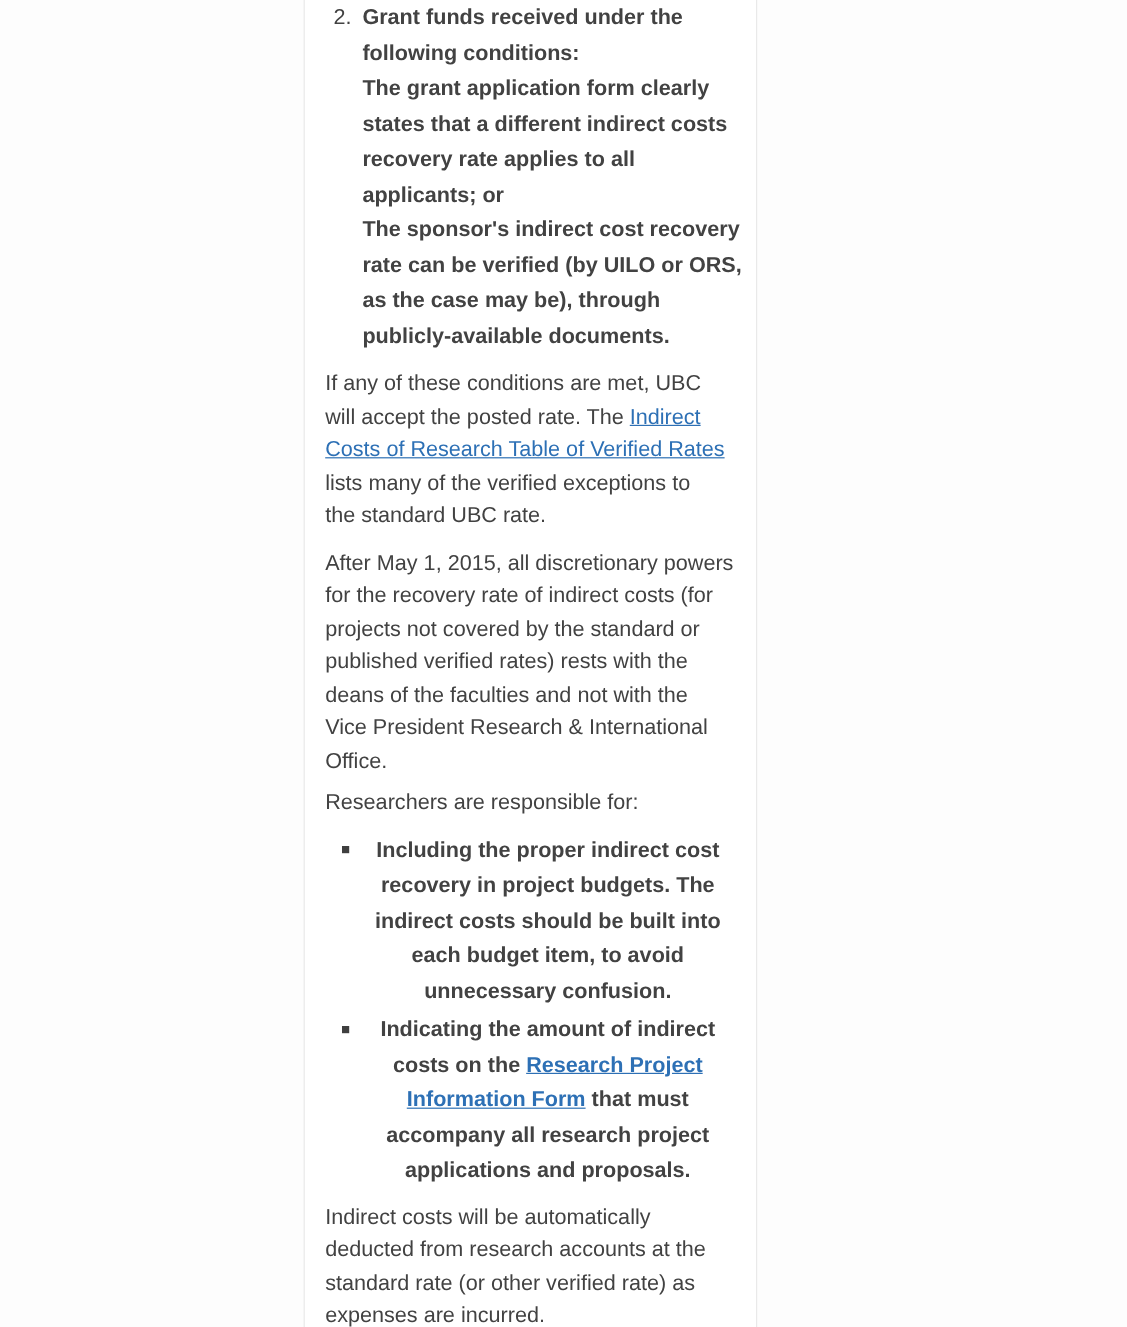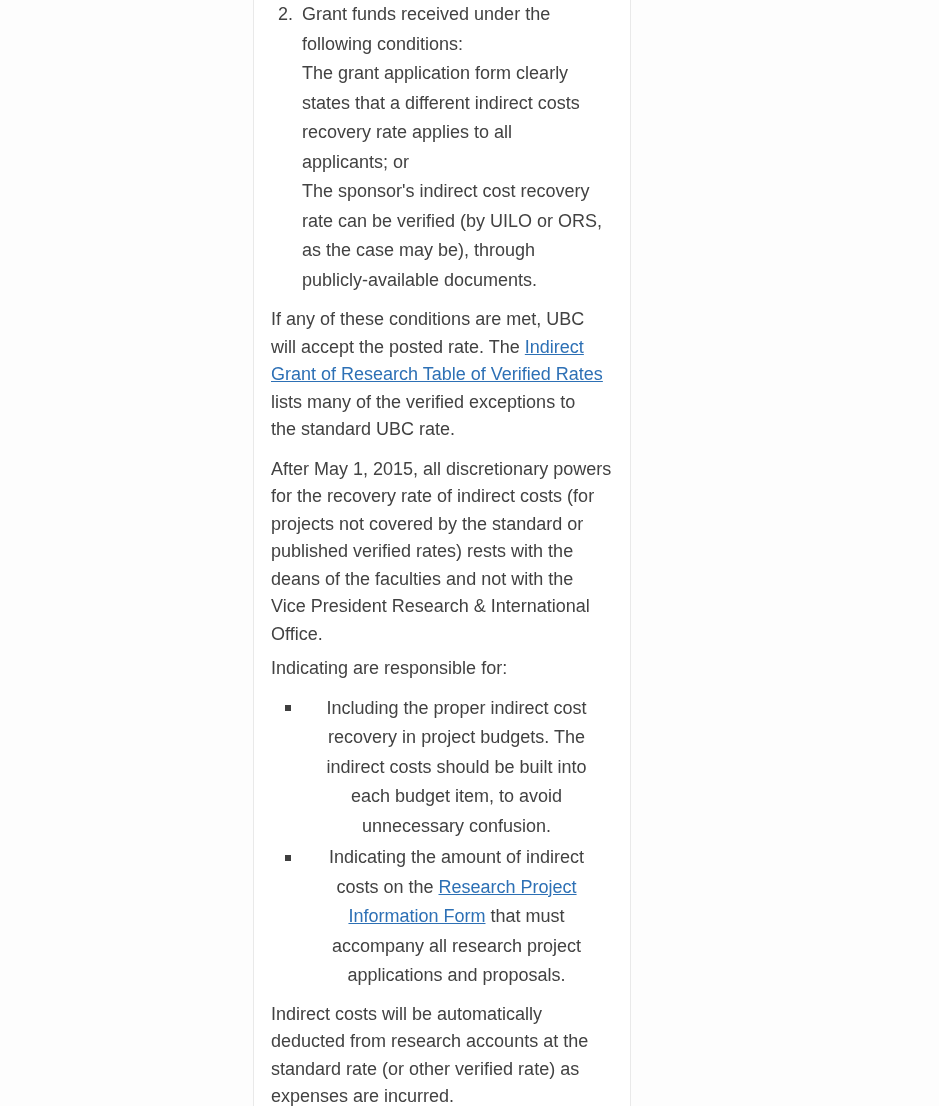--- a/index.html
+++ b/index.html
@@ -46,21 +46,21 @@
     box-sizing: border-box;
   }
   .num { padding-left: 7px; }
   .sq {
     display: block;
     width: 6px;
     height: 6px;
     margin: 11.5px 0 0 14px;
     background: #3f3f3f;
   }
-  .li-body { flex: 1 1 auto; white-space: pre; }
+  .li-body { flex: 1 1 auto; white-space: pre; font-weight: bold; }
   .link {
     color: #2d70b5;
     text-decoration: underline;
     cursor: pointer;
   }
   
   .m-ol          { margin-top: 0; }
   .m-conditions  { margin-top: 11px; }
   .m-italic      { margin-top: 12px; }
   .m-researchers { margin-top: 7px; }
@@ -83,33 +83,33 @@
 applicants; or
 The sponsor's indirect cost recovery
 rate can be verified (by UILO or ORS,
 as the case may be), through
 publicly-available documents.</span>
       </li>
   </ol>
 
   <p class="para m-conditions"><span>If any of these conditions are met, UBC
 will accept the posted rate. The </span><a class="link">Indirect
-Grant of Research Table of Verified Rates</a><span>
+Costs of Research Table of Verified Rates</a><span>
 lists many of the verified exceptions to
 the standard UBC rate.</span></p>
 
   <p class="para italic m-italic">After May 1, 2015, all discretionary powers
 for the recovery rate of indirect costs (for
 projects not covered by the standard or
 published verified rates) rests with the
 deans of the faculties and not with the
 Vice President Research &amp; International
 Office.</p>
 
-  <p class="para m-researchers">Indicating are responsible for:</p>
+  <p class="para m-researchers">Researchers are responsible for:</p>
 
   <ul class="bullet-list m-ul">
     <li class="li">
         <span class="marker">
           <span class="sq"></span>
         </span>
         <span class="li-body">Including the proper indirect cost
 recovery in project budgets. The
 indirect costs should be built into
 each budget item, to avoid

